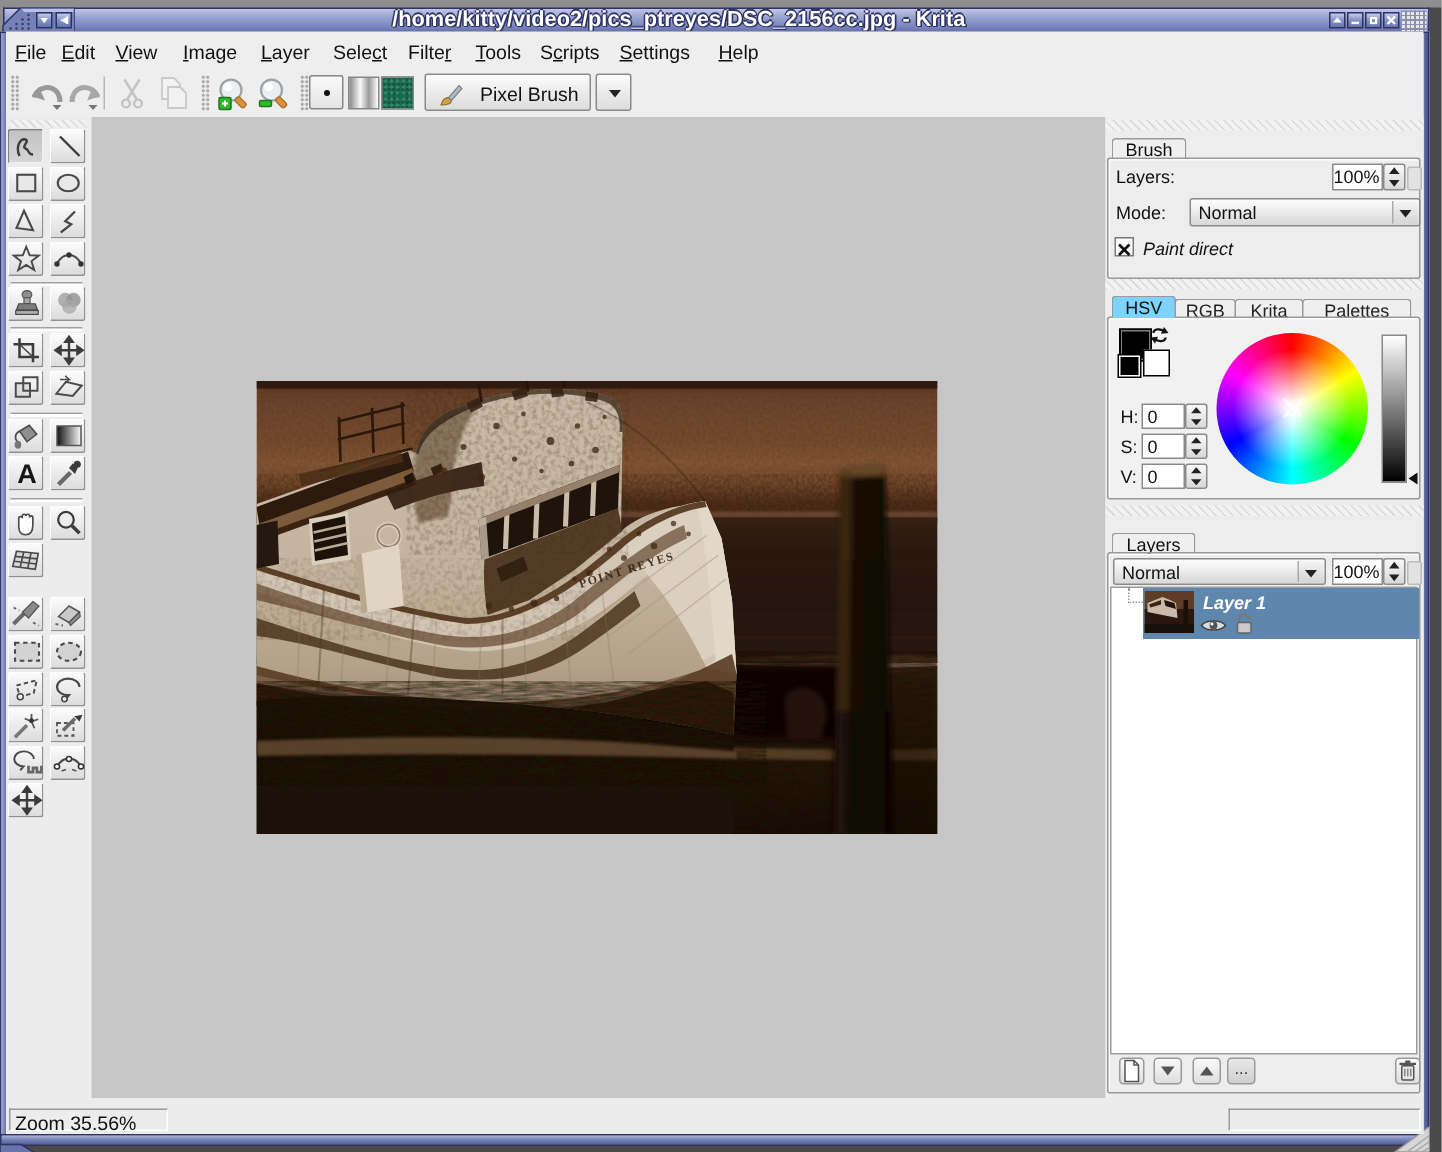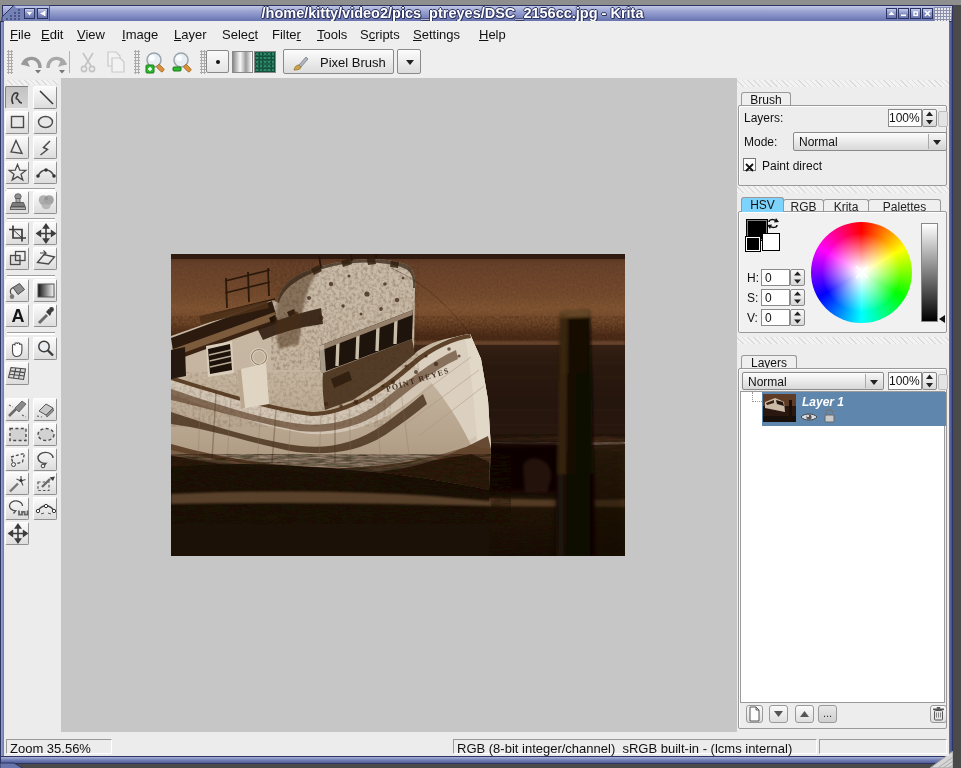--- a/index.html
+++ b/index.html
@@ -575,21 +575,21 @@
             <svg width="14" height="15" style="position:absolute;left:1px;top:1px;">
               <path d="M3 5 L11 5 L7 10 Z" fill="#222"></path>
             </svg>
           </span>
         </div>
    <div style="position:absolute;left:6px;top:80px;width:13px;height:13px;background:#fdfdfd;border:1px solid #777;box-sizing:border-box;">
      <svg width="11" height="11">
             <path d="M2 2 L9 9 M9 2 L2 9" stroke="#111" stroke-width="1.8"></path>
           </svg>
    </div>
-   <div class="lbl" style="left:25px;top:81px;">Paint direct</div>
+   <div class="lbl" style="left:25px;top:81px;font-style:italic;">Paint direct</div>
    <div class="hatch" style="top:108px;"></div>
 
    <div class="tab" style="left:4px;top:119px;width:41px;height:14px;background:#7dd3fc;z-index:3;">HSV</div>
    <div class="tab" style="left:46px;top:121px;width:39px;height:12px;color:#222;">RGB</div>
    <div class="tab" style="left:86px;top:121px;width:44px;height:12px;color:#222;">Krita</div>
    <div class="tab" style="left:131px;top:121px;width:71px;height:12px;color:#222;">Palettes</div>
    <div class="gbox" style="left:1px;top:133px;width:207px;height:120px;background:#f1f1f1;z-index:2;"></div>
    <div style="position:absolute;z-index:3;left:9px;top:141px;width:20px;height:20px;background:#000;border:1px solid #000;box-shadow:inset 0 0 0 1px rgba(255,255,255,.5);"></div>
    <div style="position:absolute;z-index:3;left:25px;top:155px;width:18px;height:18px;background:#fff;border:1.5px solid #000;box-sizing:border-box;"></div>
    <div style="position:absolute;z-index:4;left:9px;top:159px;width:12px;height:12px;background:#000;border:1px solid #fff;box-shadow:0 0 0 1px #000;"></div>
@@ -689,17 +689,16 @@
         </div>
    <div class="lbtn" style="left:193px;top:627px;width:17px;"><svg width="15" height="16" viewBox="0 0 15 16">
             <rect x="3.5" y="4.5" width="8" height="9.5" rx="1" fill="#e5e5e5" stroke="#555" stroke-width="1"></rect>
             <rect x="2" y="2.5" width="11" height="1.6" fill="#555"></rect>
             <rect x="5.8" y="1" width="3.4" height="1.8" fill="#555"></rect>
             <path d="M5.5 6.5 v5 M7.5 6.5 v5 M9.5 6.5 v5" stroke="#888" stroke-width="1"></path>
           </svg></div>
   </div>
   <div id="statusbar">
     <div class="sbox" style="left:2px;width:106px;">Zoom 35.56%</div>
-    <div class="sbox" style="left:449px;width:364px;">RGB (8-bit integer/channel)&nbsp; sRGB built-in - (lcms internal)</div>
     <div class="sbox" style="left:815px;width:128px;"></div>
   </div>
  </div>
 </div>
 
 </body></html>

